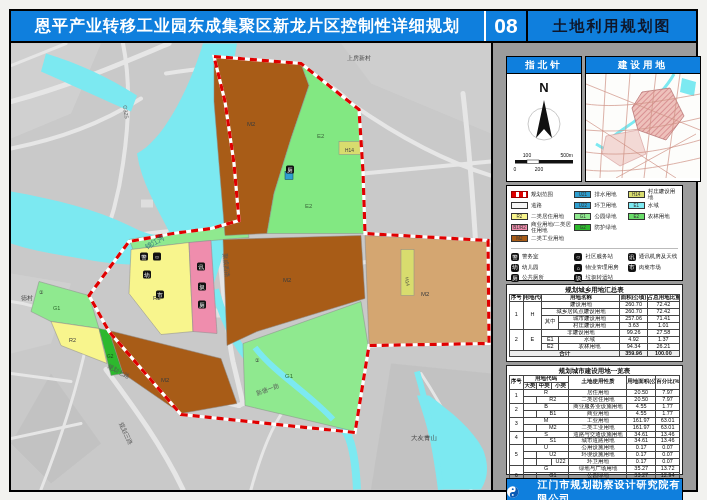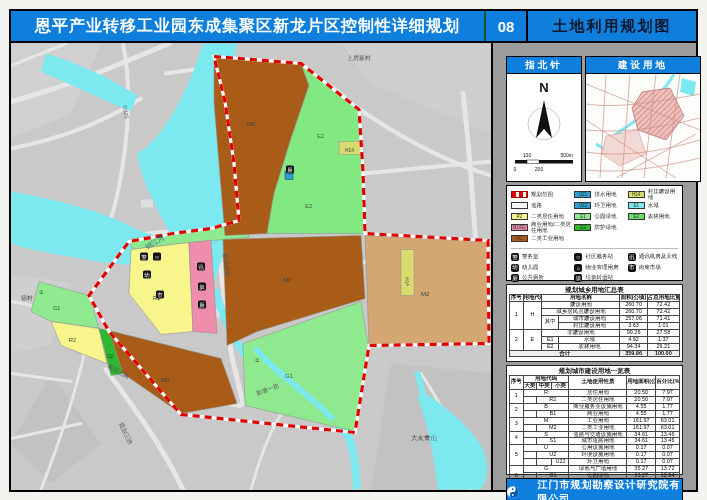--- a/index.html
+++ b/index.html
@@ -1,21 +1,21 @@
 <!DOCTYPE html>
 <html><head>
 <meta charset="utf-8">
 <style>
   html,body{margin:0;padding:0;background:#e9e9e6;}
   .page{position:relative;width:707px;height:500px;background:#f2f2ef;font-family:"Liberation Sans",sans-serif;overflow:hidden;}
   .frame{position:absolute;left:9px;top:9px;width:685px;height:479px;border:2px solid #000;background:#fff;}
   
   .hdr{position:absolute;left:0;top:0;width:100%;height:32px;background:#0f7fdd;display:flex;align-items:stretch;border-bottom:2px solid #000;box-sizing:border-box;}
   .hdr .t1{flex:1;display:flex;align-items:center;justify-content:center;color:#fff;font-weight:bold;font-size:16px;letter-spacing:1px;}
-  .hdr .t2{width:40px;border-left:2px solid #14532d;border-right:2px solid #000;display:flex;align-items:center;justify-content:center;color:#fff;font-weight:bold;font-size:15px;}
+  .hdr .t2{width:40px;border-left:2px solid #ffffff;border-right:2px solid #000;display:flex;align-items:center;justify-content:center;color:#fff;font-weight:bold;font-size:21px;}
   .hdr .t3{width:168px;display:flex;align-items:center;justify-content:center;color:#0f172a;font-weight:bold;font-size:15px;letter-spacing:2px;}
   
   .map{position:absolute;left:0;top:32px;width:480px;height:447px;border-right:2px solid #000;box-sizing:content-box;background:#c9c9c9;}
   
   .sb{position:absolute;left:482px;top:32px;width:203px;height:447px;background:#9c9c9c;box-sizing:border-box;padding:13px;display:flex;flex-direction:column;gap:3px;}
   .sb-row{display:flex;gap:3px;height:126px;flex:none;}
   .panel{border:1.5px solid #000;background:#fff;box-sizing:border-box;}
   .cap{background:#0f7fdd;color:#fff;font-weight:bold;font-size:9.5px;text-align:center;line-height:16px;height:16px;border-bottom:1.5px solid #000;letter-spacing:3px;}
   .compass-box{width:78px;display:flex;flex-direction:column;}
   .loc-box{flex:1;display:flex;flex-direction:column;}

